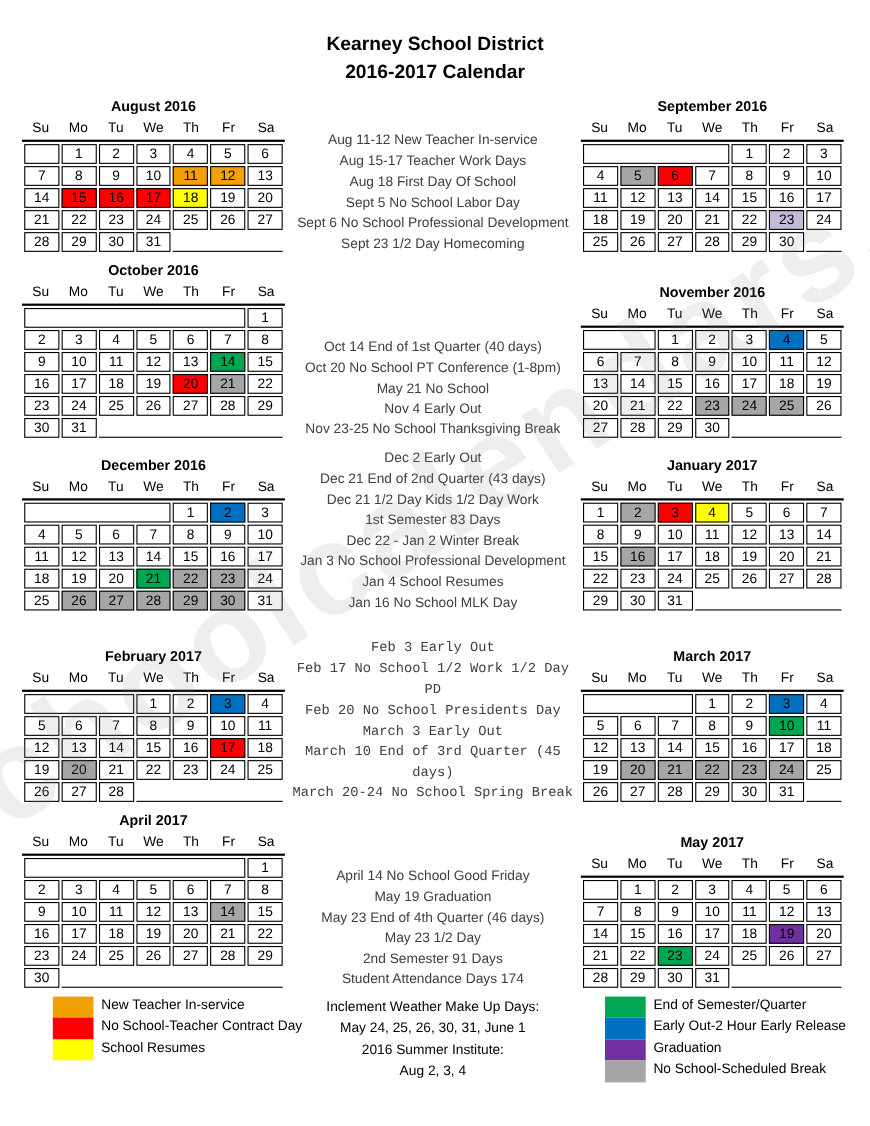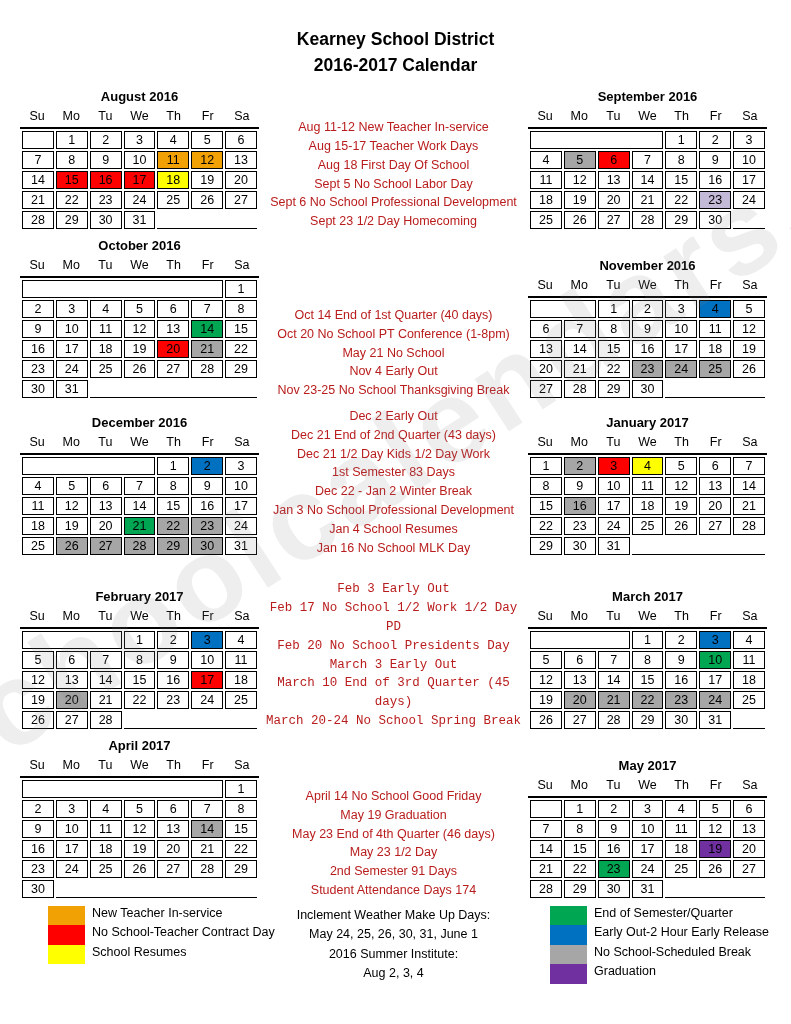--- a/index.html
+++ b/index.html
@@ -15,21 +15,21 @@
     color:rgba(135,135,145,0.14);
     transform:rotate(-33deg); z-index:3;
   }
   
   header { position:relative; z-index:1; padding-top:26px; text-align:center; }
   .title-line { font-size:17.5px; font-weight:bold; line-height:26px; }
   
   #cal-rows { position:relative; z-index:1; margin-top:10px; }
   .cal-row { display:flex; align-items:flex-end; padding:0 24px 0 20px; margin-bottom:6px; }
   .slot { width:239px; flex:none; }
-  .notes { flex:1; text-align:center; font-size:12.5px; line-height:18.8px; padding-top:21px; color:#b91c1c; }
+  .notes { flex:1; text-align:center; font-size:12.5px; line-height:18.8px; padding-top:21px; color:#404040; }
   .cal-row.r3 .notes { padding-top:1px; }
   .cal-row.r4 .notes { padding-top:17px;font-family:Liberation Mono, monospace; }
   .cal-row.r5 .notes { padding-top:19px; }
   .month-name { text-align:center; font-size:13px; font-weight:bold; line-height:18px; margin-bottom:2px; }
   .dow-row { display:flex; border-bottom:2.2px solid #000; padding-bottom:2px; }
   .dow { flex:1; text-align:center; font-size:12.5px; line-height:17px; }
   table.cal { border-collapse:separate; border-spacing:2px; width:239px; table-layout:fixed;
               margin:0; }
   table.cal td { height:16px; padding:0; text-align:center; font-size:12.5px; }
   td.day  { border:1.5px solid #000; background:#fff; }
@@ -716,22 +716,22 @@
       <div class="legend-col">
         <div class="legend-item">
           <span class="swatch" style="background: rgb(0, 166, 81);"></span>
           <span class="legend-label">End of Semester/Quarter</span>
         </div>
         <div class="legend-item">
           <span class="swatch" style="background: rgb(0, 112, 192);"></span>
           <span class="legend-label">Early Out-2 Hour Early Release</span>
         </div>
         <div class="legend-item">
+          <span class="swatch" style="background: rgb(112, 48, 160);"></span>
+          <span class="legend-label">Graduation</span>
+        </div>
+        <div class="legend-item">
           <span class="swatch" style="background: rgb(166, 166, 166);"></span>
           <span class="legend-label">No School-Scheduled Break</span>
-        </div>
-        <div class="legend-item">
-          <span class="swatch" style="background: rgb(112, 48, 160);"></span>
-          <span class="legend-label">Graduation</span>
         </div>
       </div>
     </footer>
 </div>
 
 </body></html>

